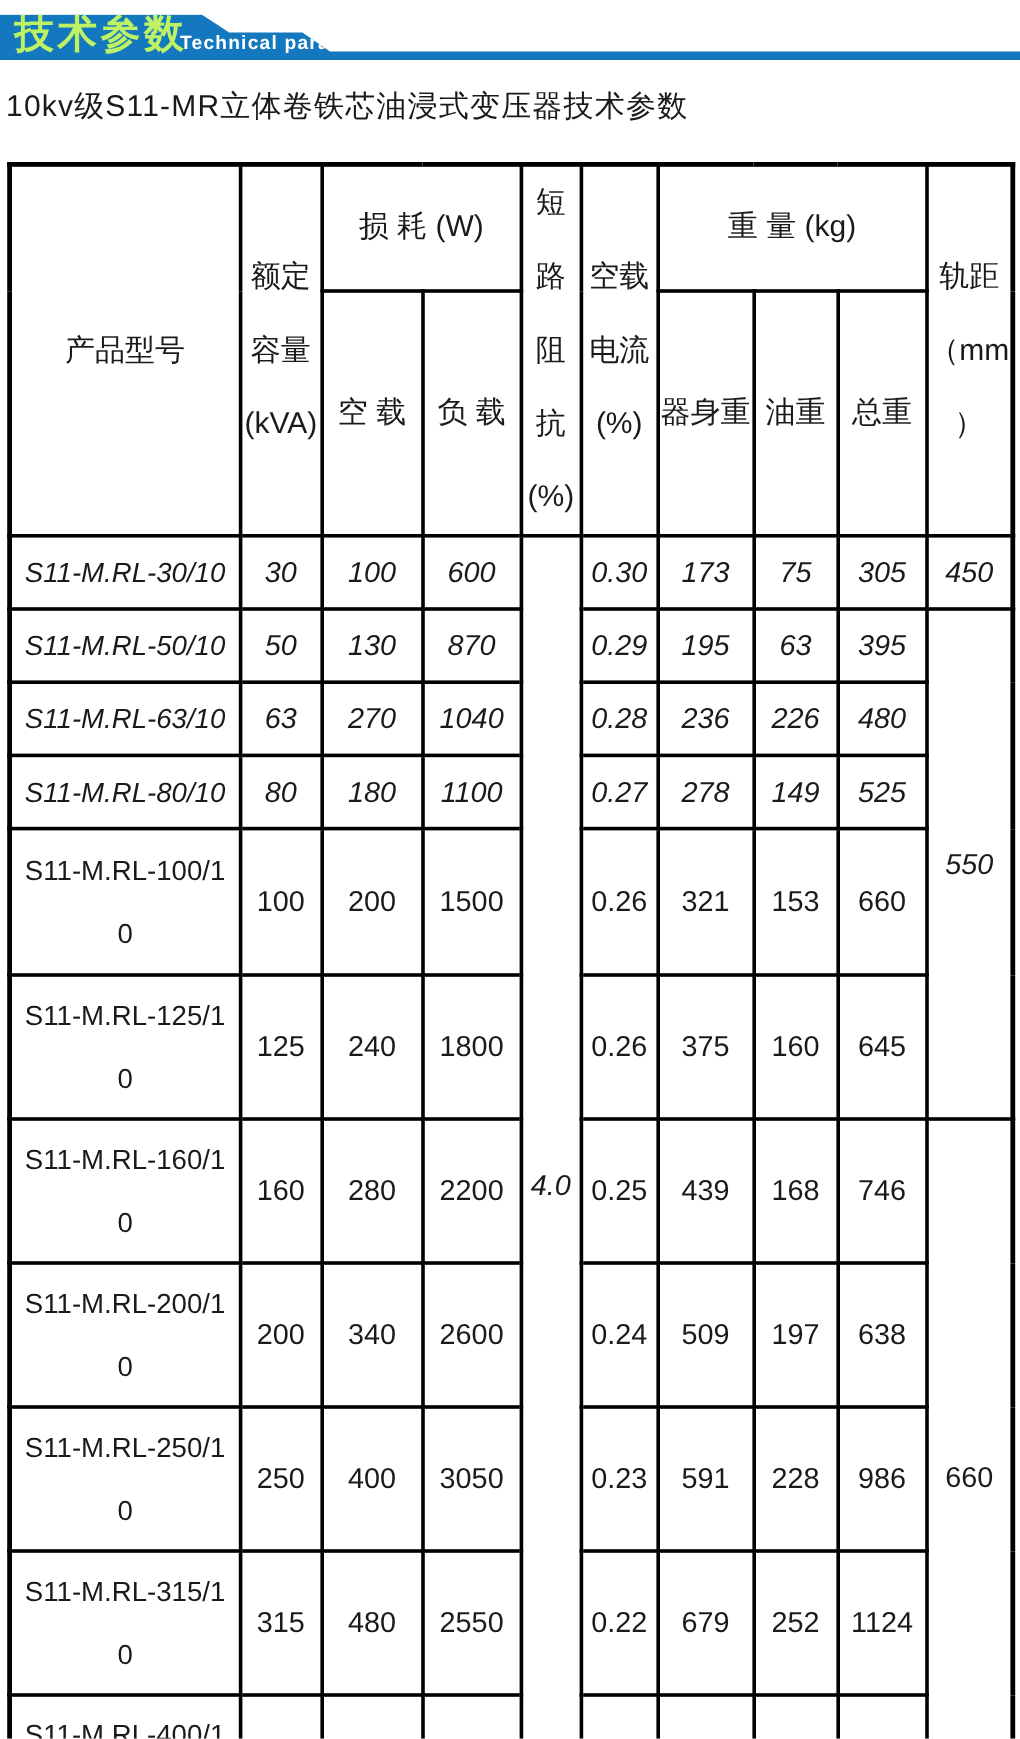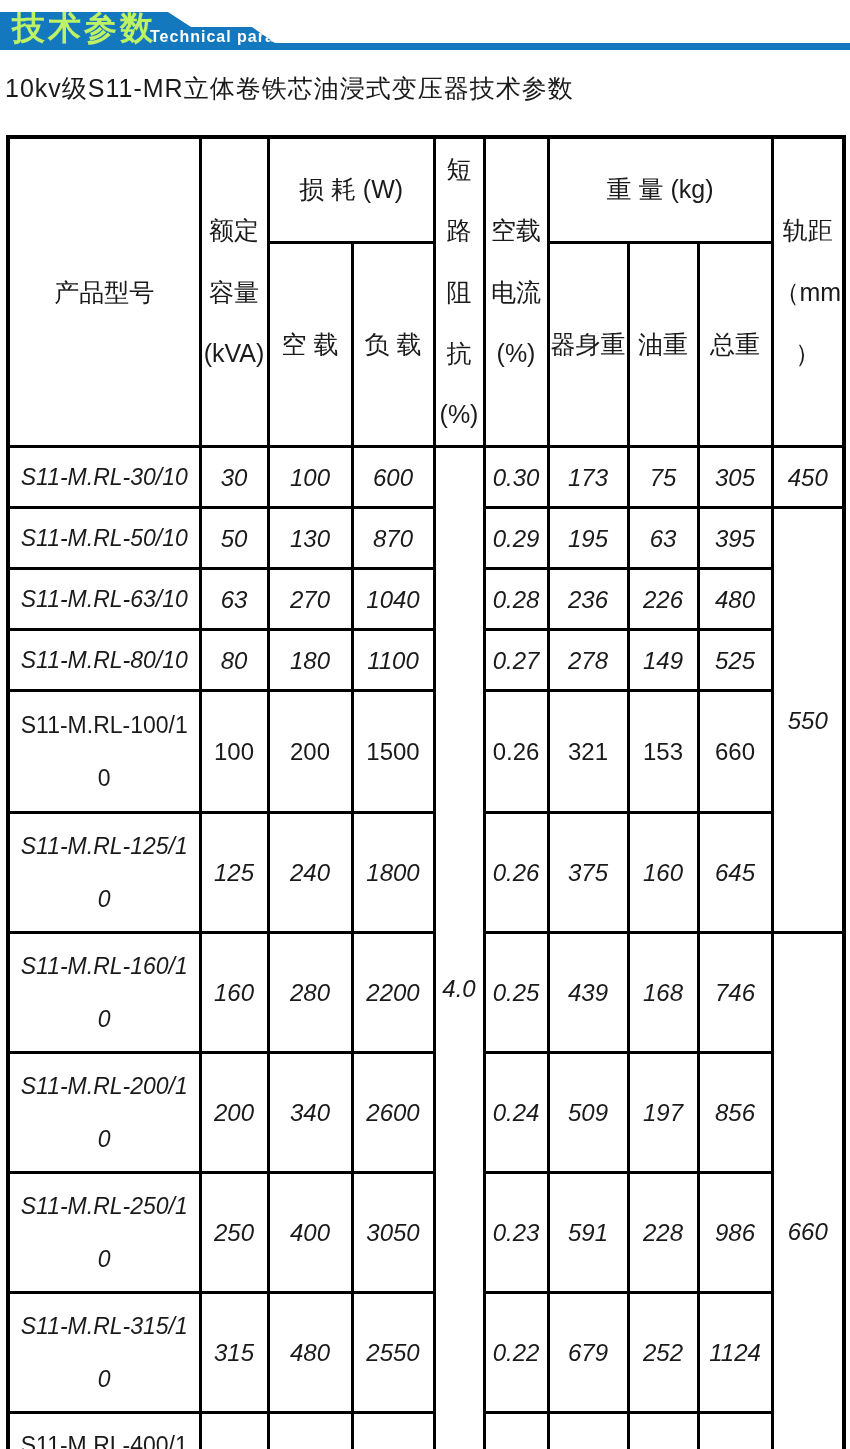--- a/index.html
+++ b/index.html
@@ -23,21 +23,21 @@
         table-layout:fixed;border:4px solid #000;}
   td,th{border:3px solid #000;text-align:center;vertical-align:middle;
         font-weight:normal;color:#1a1a1a;padding:0;overflow:hidden;
         white-space:pre-line;}
   th{font-size:25px;line-height:2.45;}
   td{font-size:24px;line-height:2.3;}
   td.model{font-size:23px;}
   tr.h1{height:60px;}
   tr.h2{height:125px;}
   tr.r-s{height:61px;font-style:italic;}
-  tr.r-t{height:120px;font-style:italic;}
+  tr.r-t{height:120px;}
   tr.r5{height:122px;}
   tr.r11{height:119px;}
 </style>
 </head>
 <body>
 
 <div id="page">
 
   <div id="banner">
     <span id="banner-cn">技术参数</span>
@@ -172,21 +172,21 @@
 
     <tr class="r-t">
       <td class="model">S11-M.RL-200/1
 0</td>
       <td>200</td>
       <td>340</td>
       <td>2600</td>
       <td>0.24</td>
       <td>509</td>
       <td>197</td>
-      <td>856</td>
+      <td>638</td>
     </tr>
 
     <tr class="r-t">
       <td class="model">S11-M.RL-250/1
 0</td>
       <td>250</td>
       <td>400</td>
       <td>3050</td>
       <td>0.23</td>
       <td>591</td>

